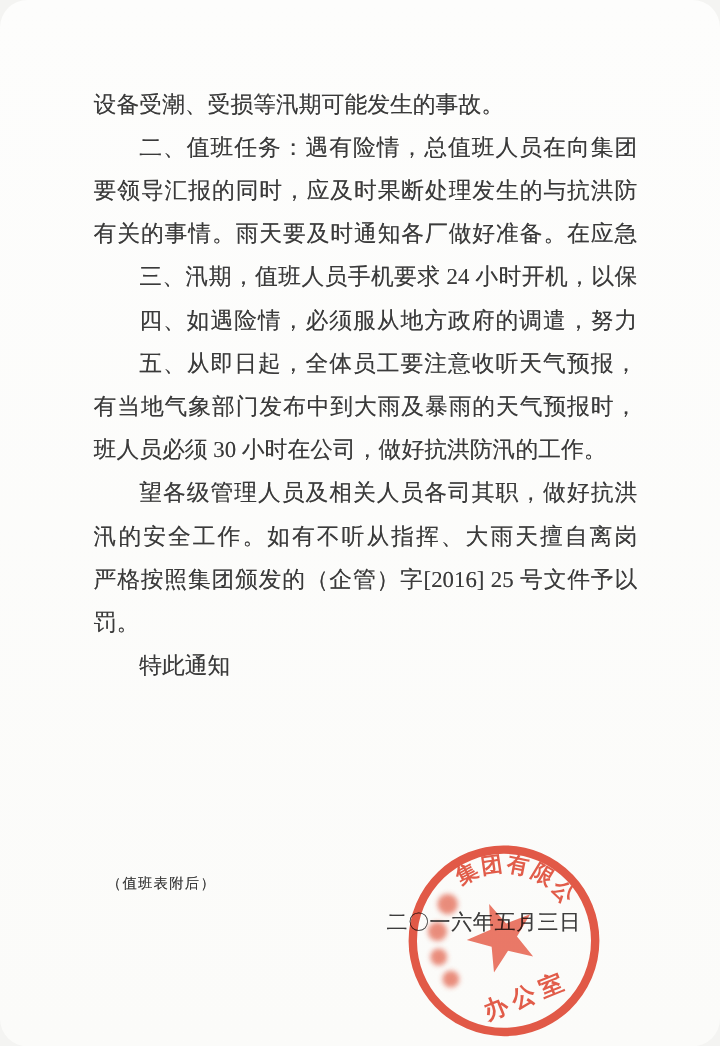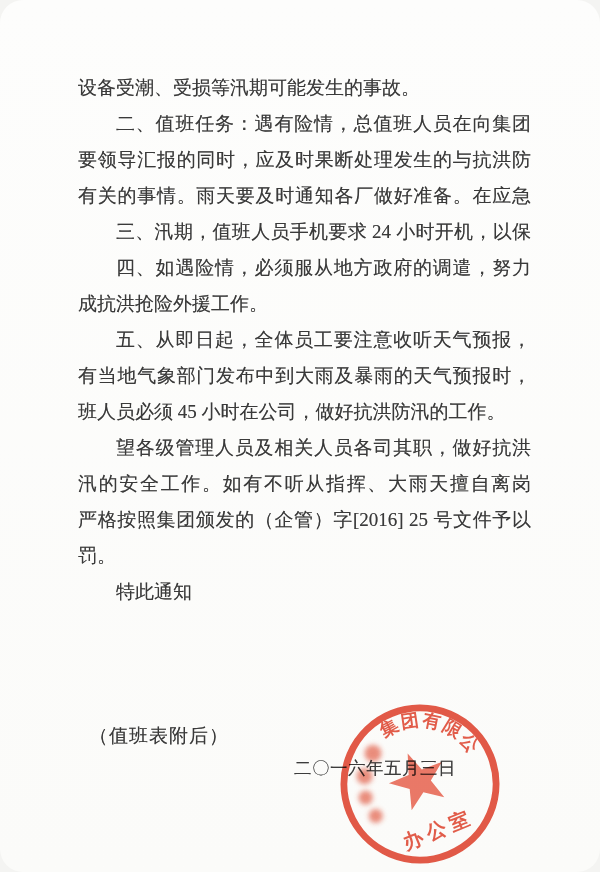--- a/index.html
+++ b/index.html
@@ -23,25 +23,25 @@
   .line {
     height: 36px; line-height: 36px;
     text-align: justify; text-align-last: justify;
     overflow: hidden;
   }
   .line.indent { text-indent: 38px; }
   .line.para-end { text-align-last: left; }
   .attachment {
     position: absolute; left: 89px; top: 719px;
     height: 34px; line-height: 34px;
-    font-size: 19px; color: #3a3a3a; letter-spacing: 1px;
+    font-size: 12px; color: #3a3a3a; letter-spacing: 1px;
     text-shadow: 0 0 0.5px rgba(58,58,58,0.55);
   }
   .date {
-    position: absolute; left: 294px; top: 753px;
+    position: absolute; left: 322px; top: 753px;
     height: 30px; line-height: 30px;
     font-size: 17.5px; color: #3c3c3c; letter-spacing: 0.5px;
     text-shadow: 0 0 0.5px rgba(60,60,60,0.55);
   }
   .seal {
     position: absolute; left: 337px; top: 701px;
     width: 166px; height: 166px;
     transform: rotate(-22deg);
     mix-blend-mode: multiply;
     opacity: 0.92;
@@ -52,24 +52,23 @@
 
 <div class="page">
 
   <div class="body-text">
       <div class="line para-end">设备受潮、受损等汛期可能发生的事故。</div>
       <div class="line indent">二、值班任务：遇有险情，总值班人员在向集团主</div>
       <div class="line">要领导汇报的同时，应及时果断处理发生的与抗洪防汛</div>
       <div class="line">有关的事情。雨天要及时通知各厂做好准备。在应急的</div>
       <div class="line indent">三、汛期，值班人员手机要求 24 小时开机，以保通</div>
       <div class="line indent">四、如遇险情，必须服从地方政府的调遣，努力完</div>
-      <div class="line para-end">成抗洪抢险外援工作。</div>
       <div class="line indent">五、从即日起，全体员工要注意收听天气预报，遇</div>
       <div class="line">有当地气象部门发布中到大雨及暴雨的天气预报时，值</div>
-      <div class="line para-end">班人员必须 45 小时在公司，做好抗洪防汛的工作。</div>
+      <div class="line para-end">班人员必须 30 小时在公司，做好抗洪防汛的工作。</div>
       <div class="line indent">望各级管理人员及相关人员各司其职，做好抗洪防</div>
       <div class="line">汛的安全工作。如有不听从指挥、大雨天擅自离岗者，</div>
       <div class="line">严格按照集团颁发的（企管）字[2016] 25 号文件予以处</div>
       <div class="line para-end">罚。</div>
       <div class="line indent para-end">特此通知</div>
     </div>
 
   <div class="attachment">（值班表附后）</div>
 
   <div class="date">二〇一六年五月三日</div>

